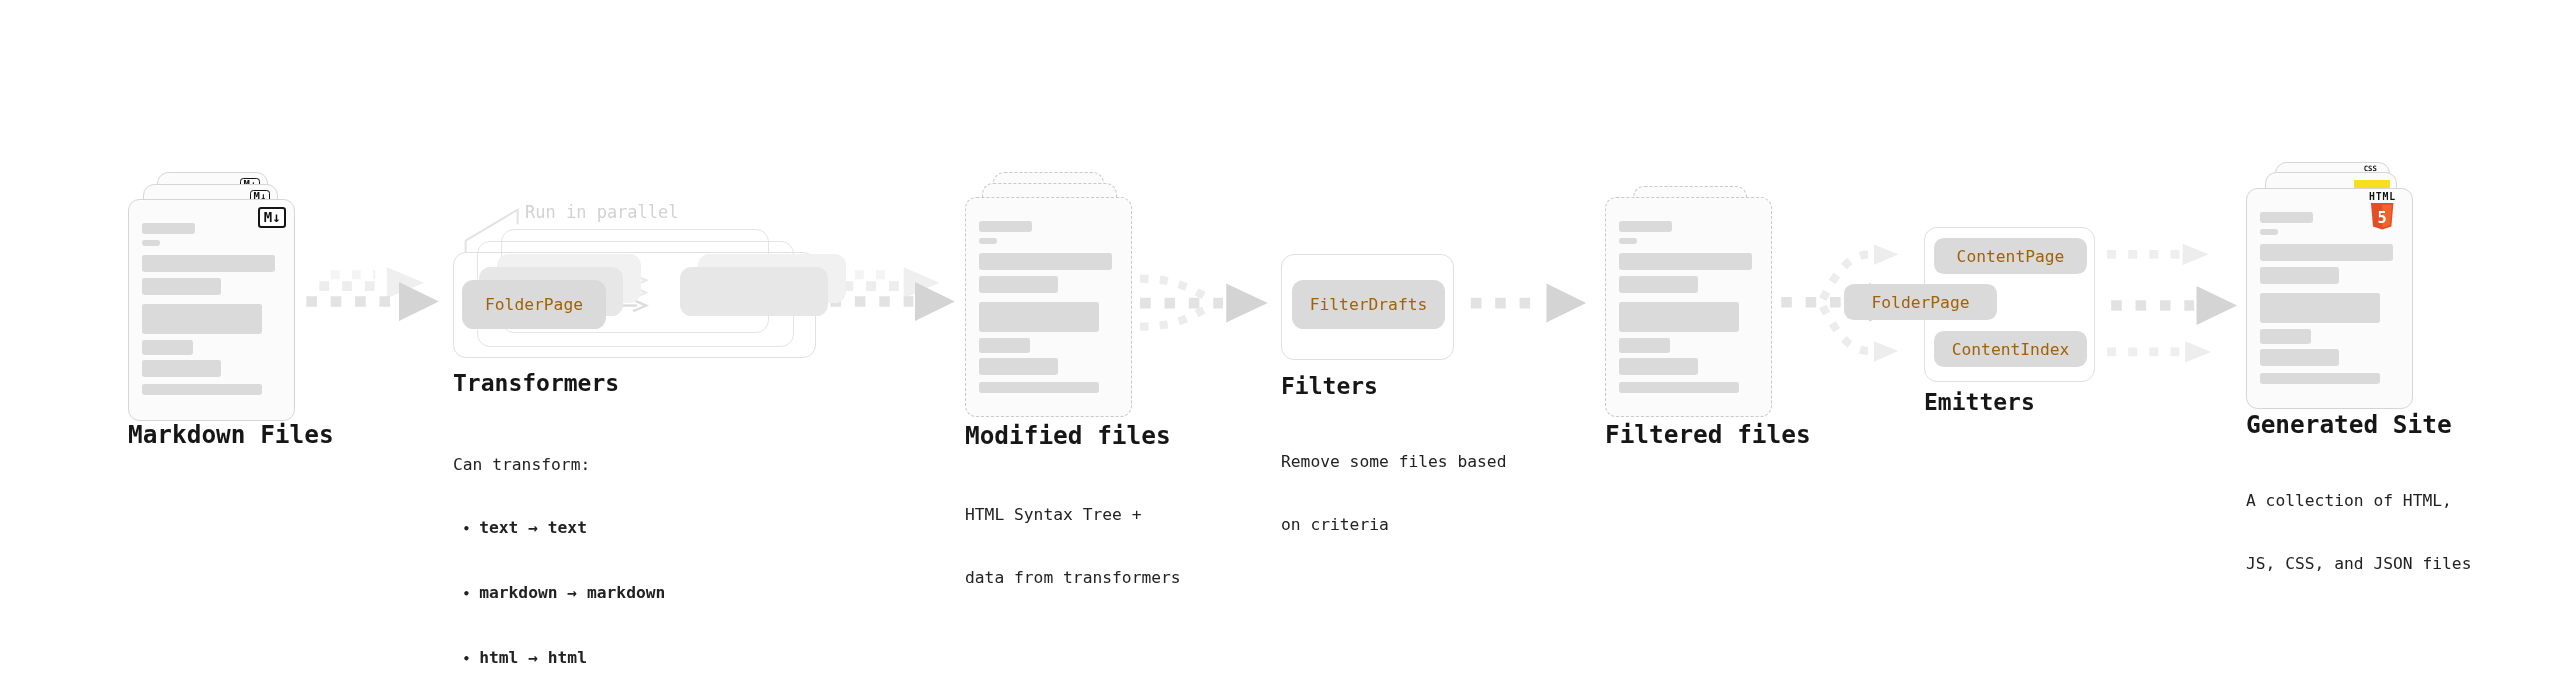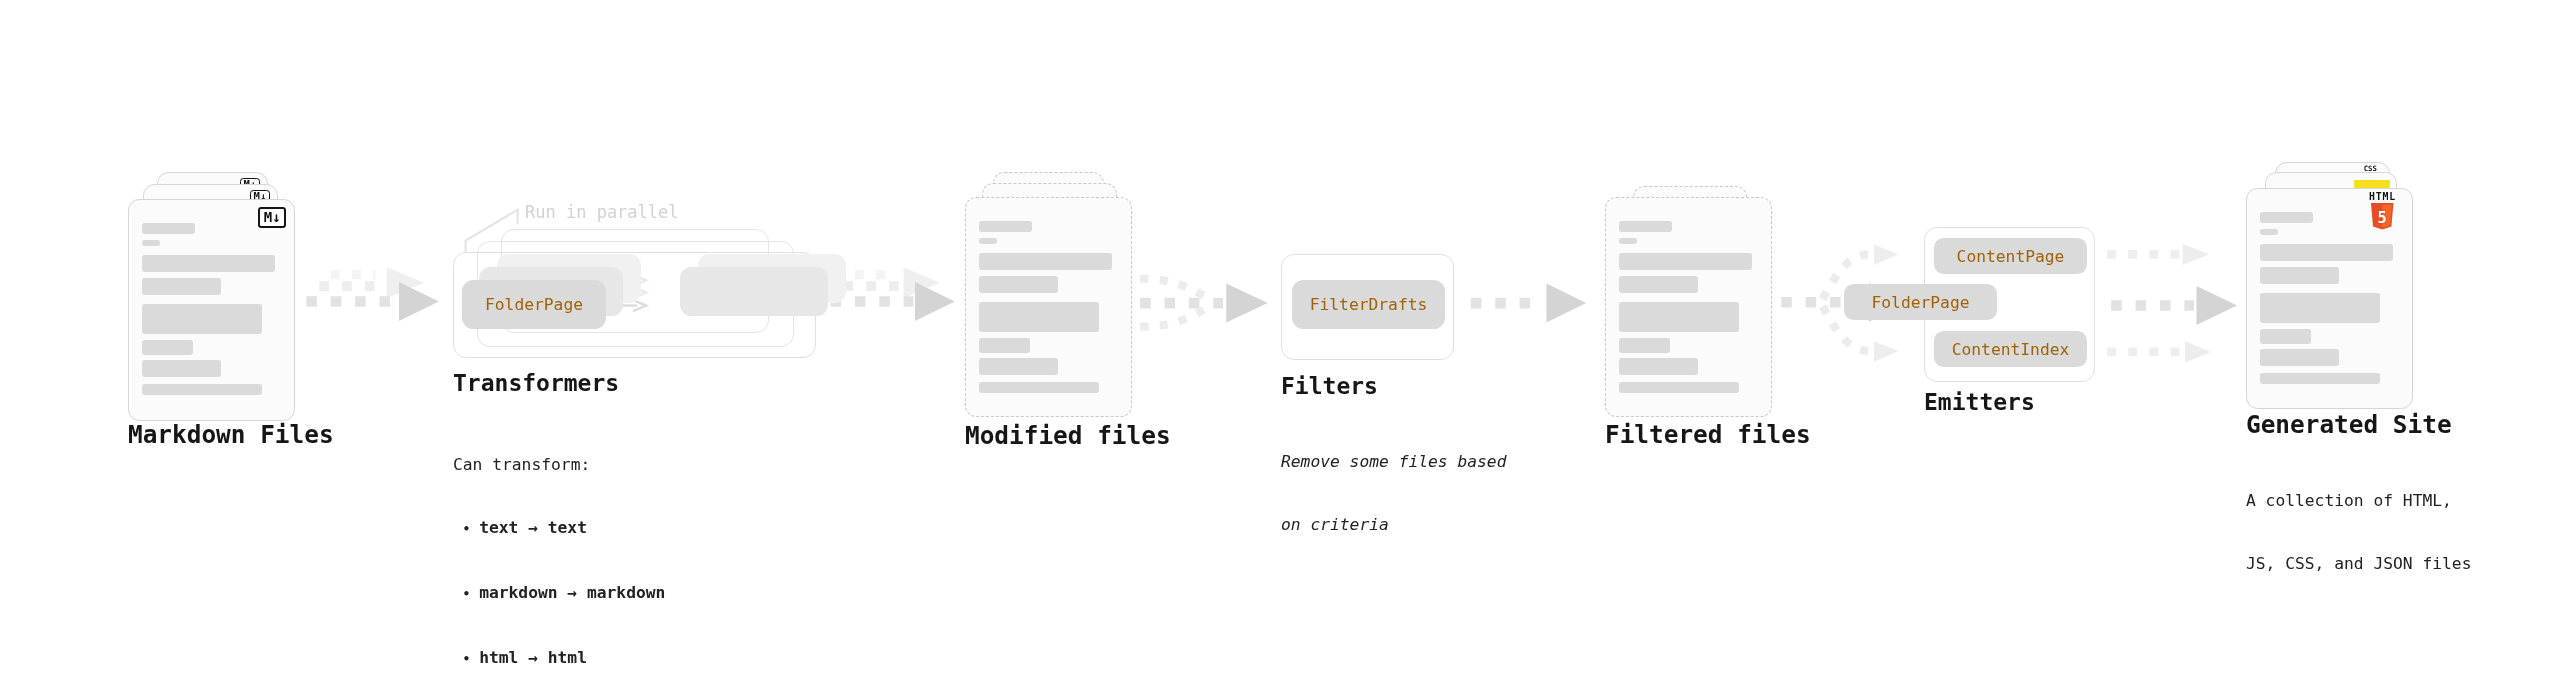--- a/index.html
+++ b/index.html
@@ -153,25 +153,29 @@
         <div class="bar" style="width: 13%; height: 5.7px; margin-bottom: 9px;"></div>
         <div class="bar" style="width: 96%; height: 17px; margin-bottom: 6.5px;"></div>
         <div class="bar" style="width: 57%; height: 17px; margin-bottom: 9px;"></div>
         <div class="bar" style="width: 86%; height: 30px; margin-bottom: 5.7px;"></div>
         <div class="bar" style="width: 37%; height: 15.4px; margin-bottom: 4.9px;"></div>
         <div class="bar" style="width: 57%; height: 17px; margin-bottom: 6.5px;"></div>
         <div class="bar" style="width: 86%; height: 11.4px; margin-bottom: 0px;"></div>
       </div>
   </div>
   <div class="node-label" style="left:965px;top:421px;">Modified files</div>
+  <div class="desc" style="left:965px;top:462px;">
+    <div>HTML Syntax Tree +</div>
+    <div>data from transformers</div>
+  </div>
 
   <div class="tbox darker node-el" style="left:1281px;top:254px;width:173px;height:106px;"></div>
   <div class="pill" style="left:1292px;top:280px;width:153px;height:49px;">FilterDrafts</div>
   <div class="node-label sec-title" style="left:1281px;top:373px;">Filters</div>
-  <div class="desc" style="left:1281px;top:409px;font-style:italic;">
+  <div class="desc" style="left:1281px;top:409px;">
     <div>Remove some files based</div>
     <div>on criteria</div>
   </div>
 
   <div class="card dashed node-el" style="left:1633px;top:186px;width:114px;height:65px;"></div>
   <div class="card dashed node-el" style="left:1605px;top:197px;width:167px;height:220px;">
     <div class="skeleton">
         <div class="bar" style="width: 38%; height: 10.6px; margin-bottom: 6.5px;"></div>
         <div class="bar" style="width: 13%; height: 5.7px; margin-bottom: 9px;"></div>
         <div class="bar" style="width: 96%; height: 17px; margin-bottom: 6.5px;"></div>

